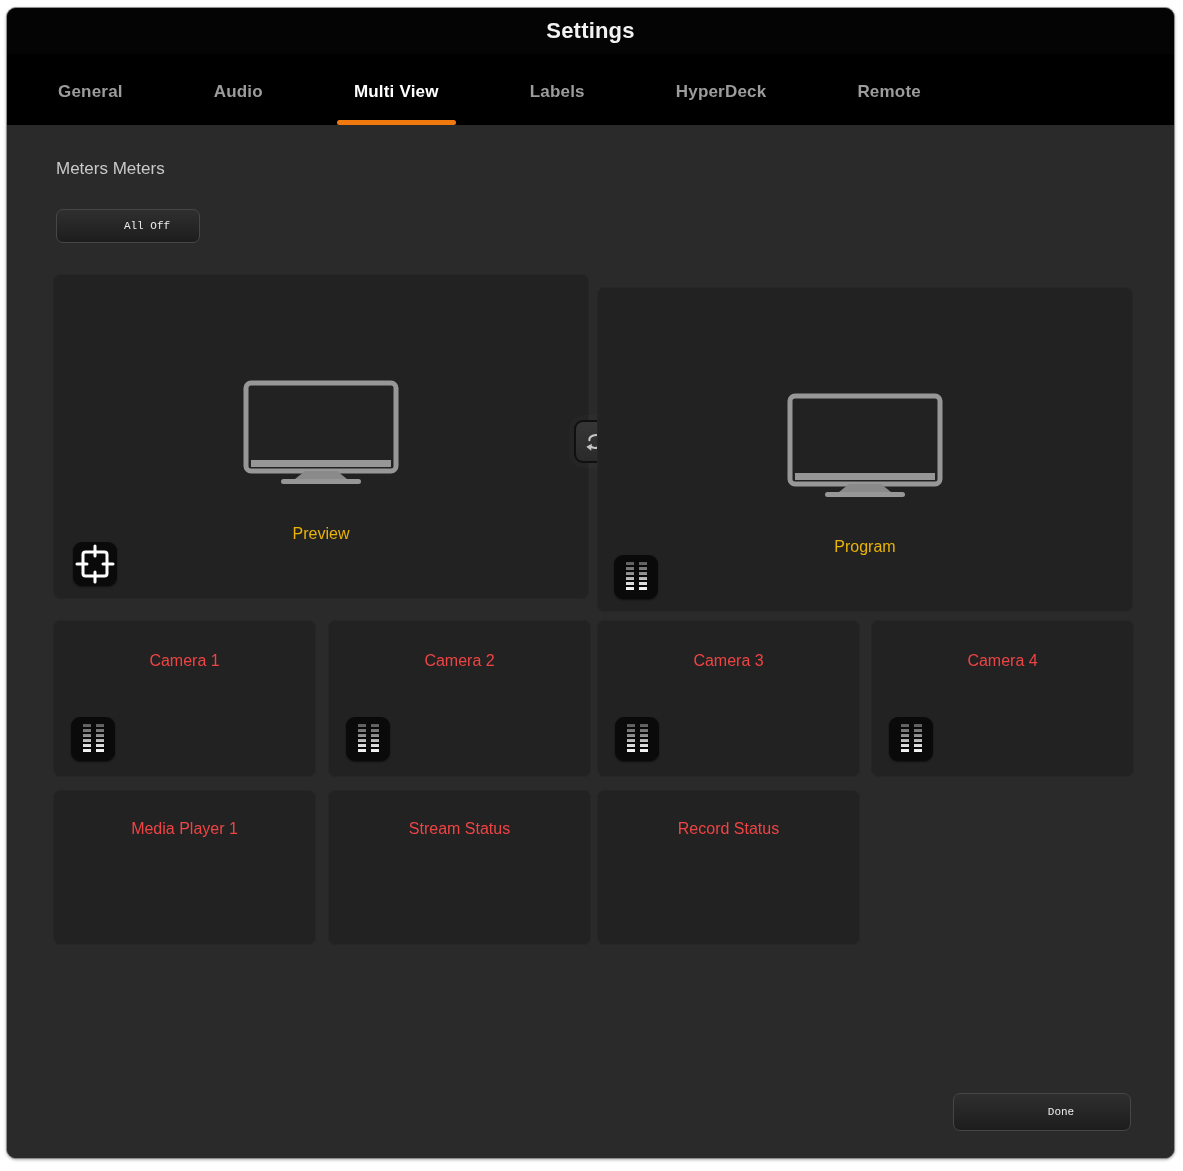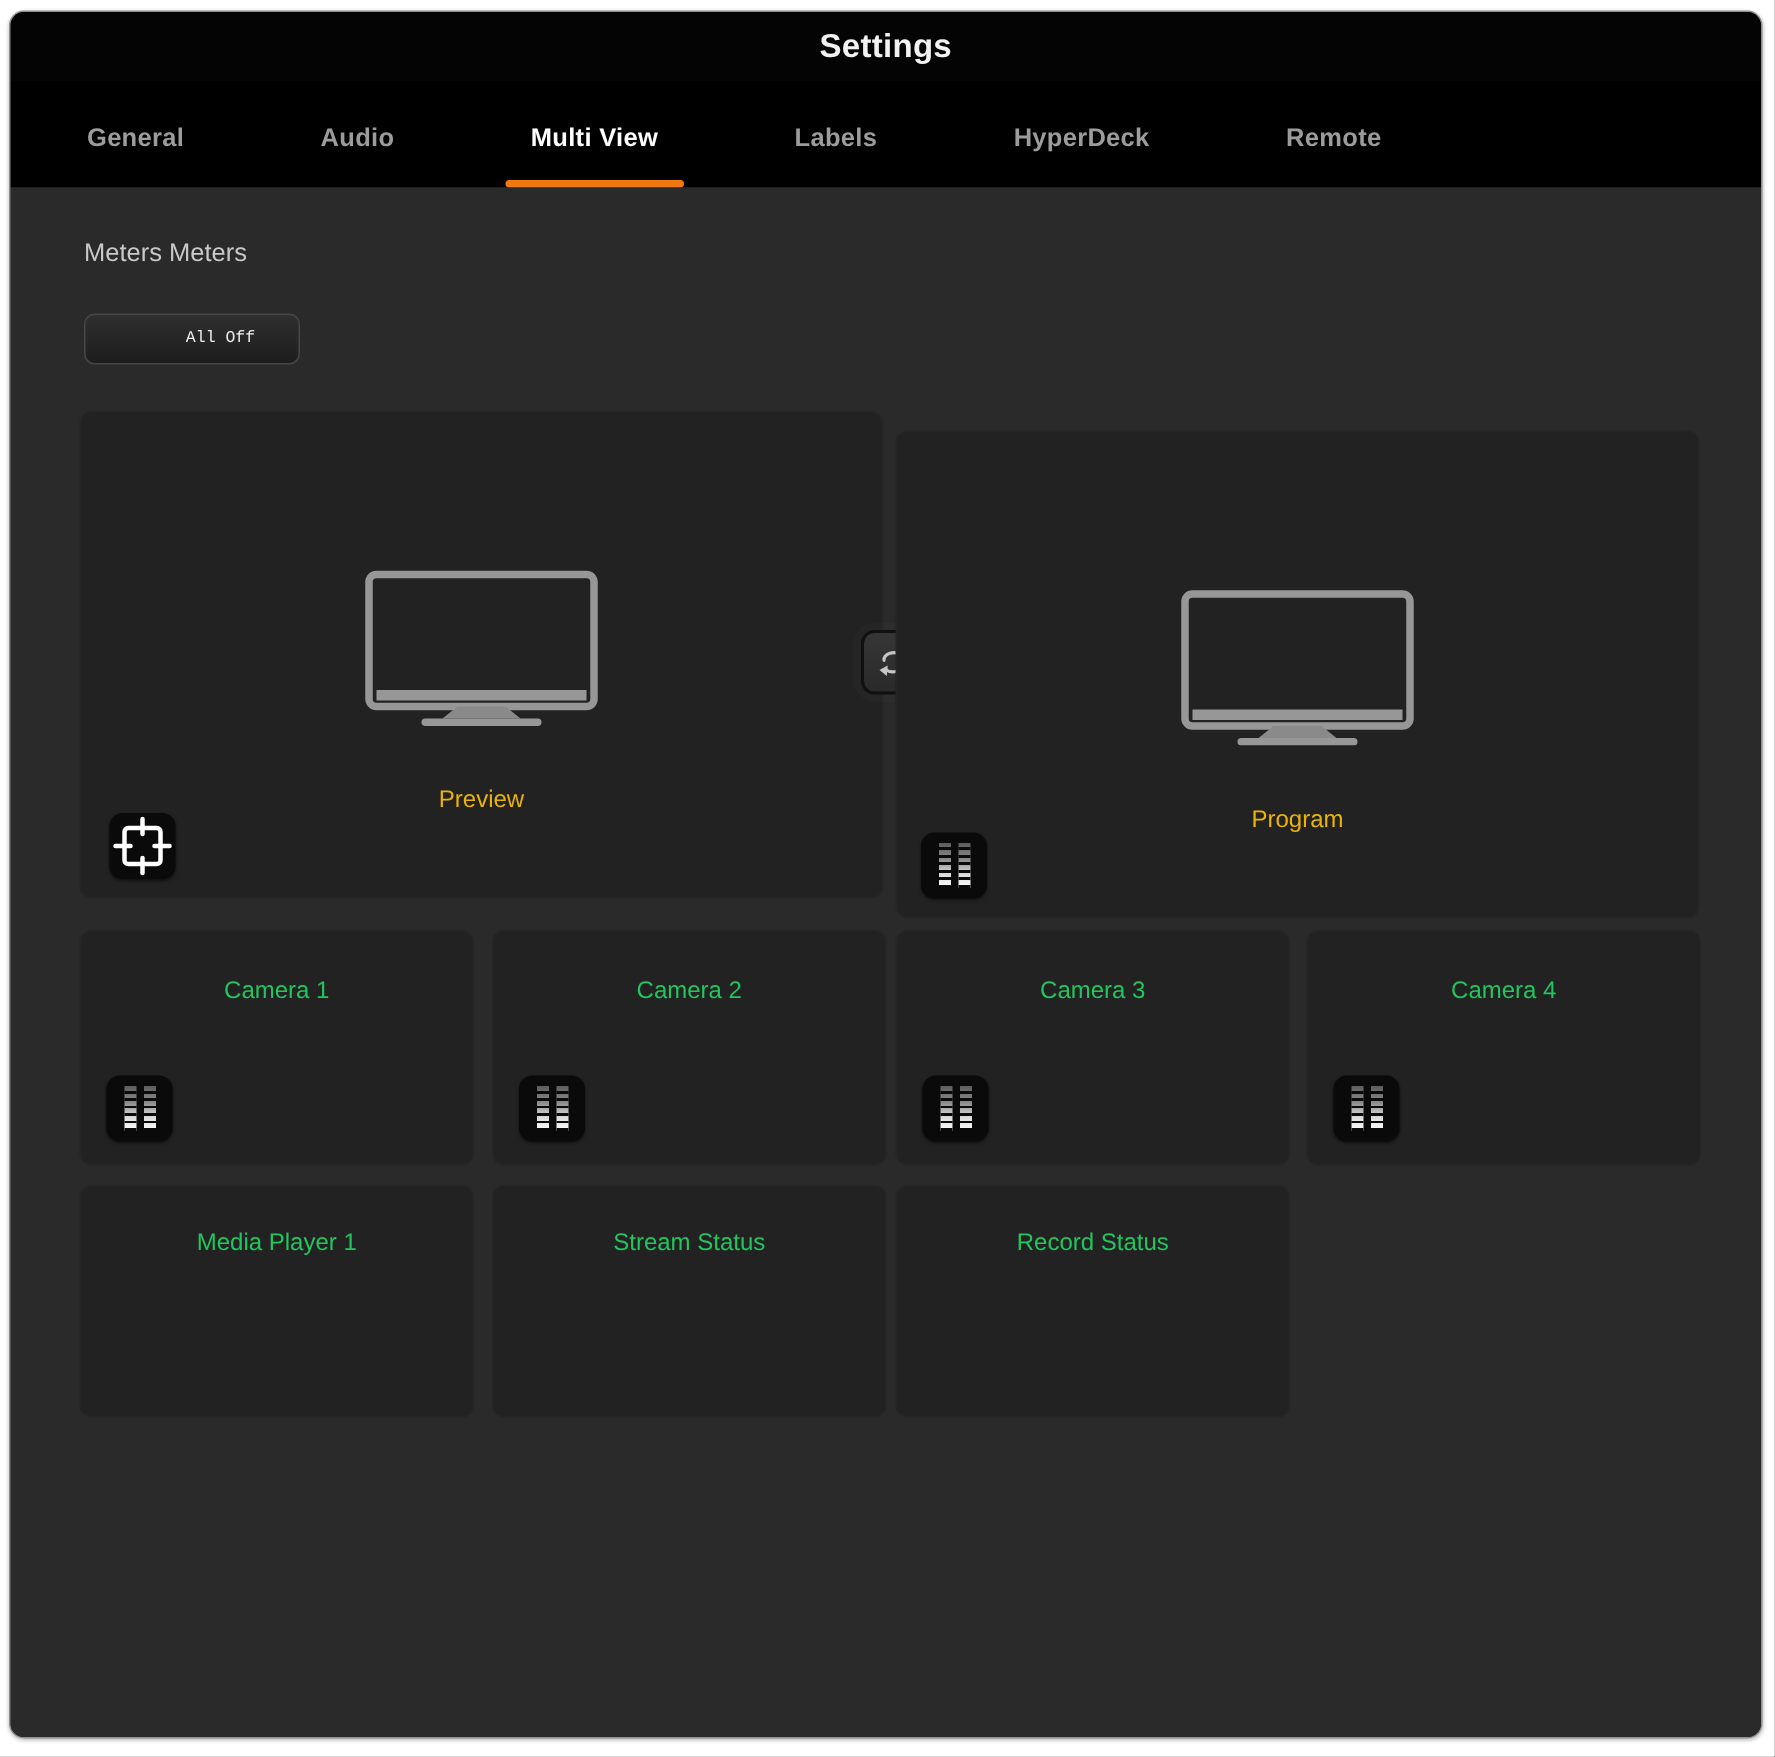--- a/index.html
+++ b/index.html
@@ -85,21 +85,21 @@
       repeating-linear-gradient(to bottom, rgba(0,0,0,0) 0 3px, #0a0a0a 3px 5px),
       linear-gradient(to bottom,#5c5c5c,#8d8d8d 38%,#d9d9d9 68%,#ffffff);
   }
 
   
   .tile{
     position:absolute;width:263px;background:#222223;border-radius:8px;
     box-shadow:inset 0 0 0 1px rgba(255,255,255,.02);
   }
   .tile .tile-label{
-    position:absolute;left:0;width:100%;text-align:center;color:#22c55e;font-size:16px;
+    position:absolute;left:0;width:100%;text-align:center;color:#ef4444;font-size:16px;
   }
   .row1{top:495px;height:157px;}
   .row1 .tile-label{top:32px;}
   .row2{top:665px;height:155px;}
   .row2 .tile-label{top:30px;}
   .col0{left:46px;} .col1{left:321px;} .col2{left:590px;} .col3{left:864px;}
 </style>
 </head>
 <body>
 
@@ -212,16 +212,17 @@
       <div class="tile row2 col0">
         <div class="tile-label">Media Player 1</div>
       </div>
       <div class="tile row2 col2">
         <div class="tile-label">Record Status</div>
       </div>
       <div class="tile row2 col1">
         <div class="tile-label">Stream Status</div>
       </div>
 
+      <button class="btn done-btn">Done</button>
     </div>
 
   </div>
 </div>
 
 </body></html>

